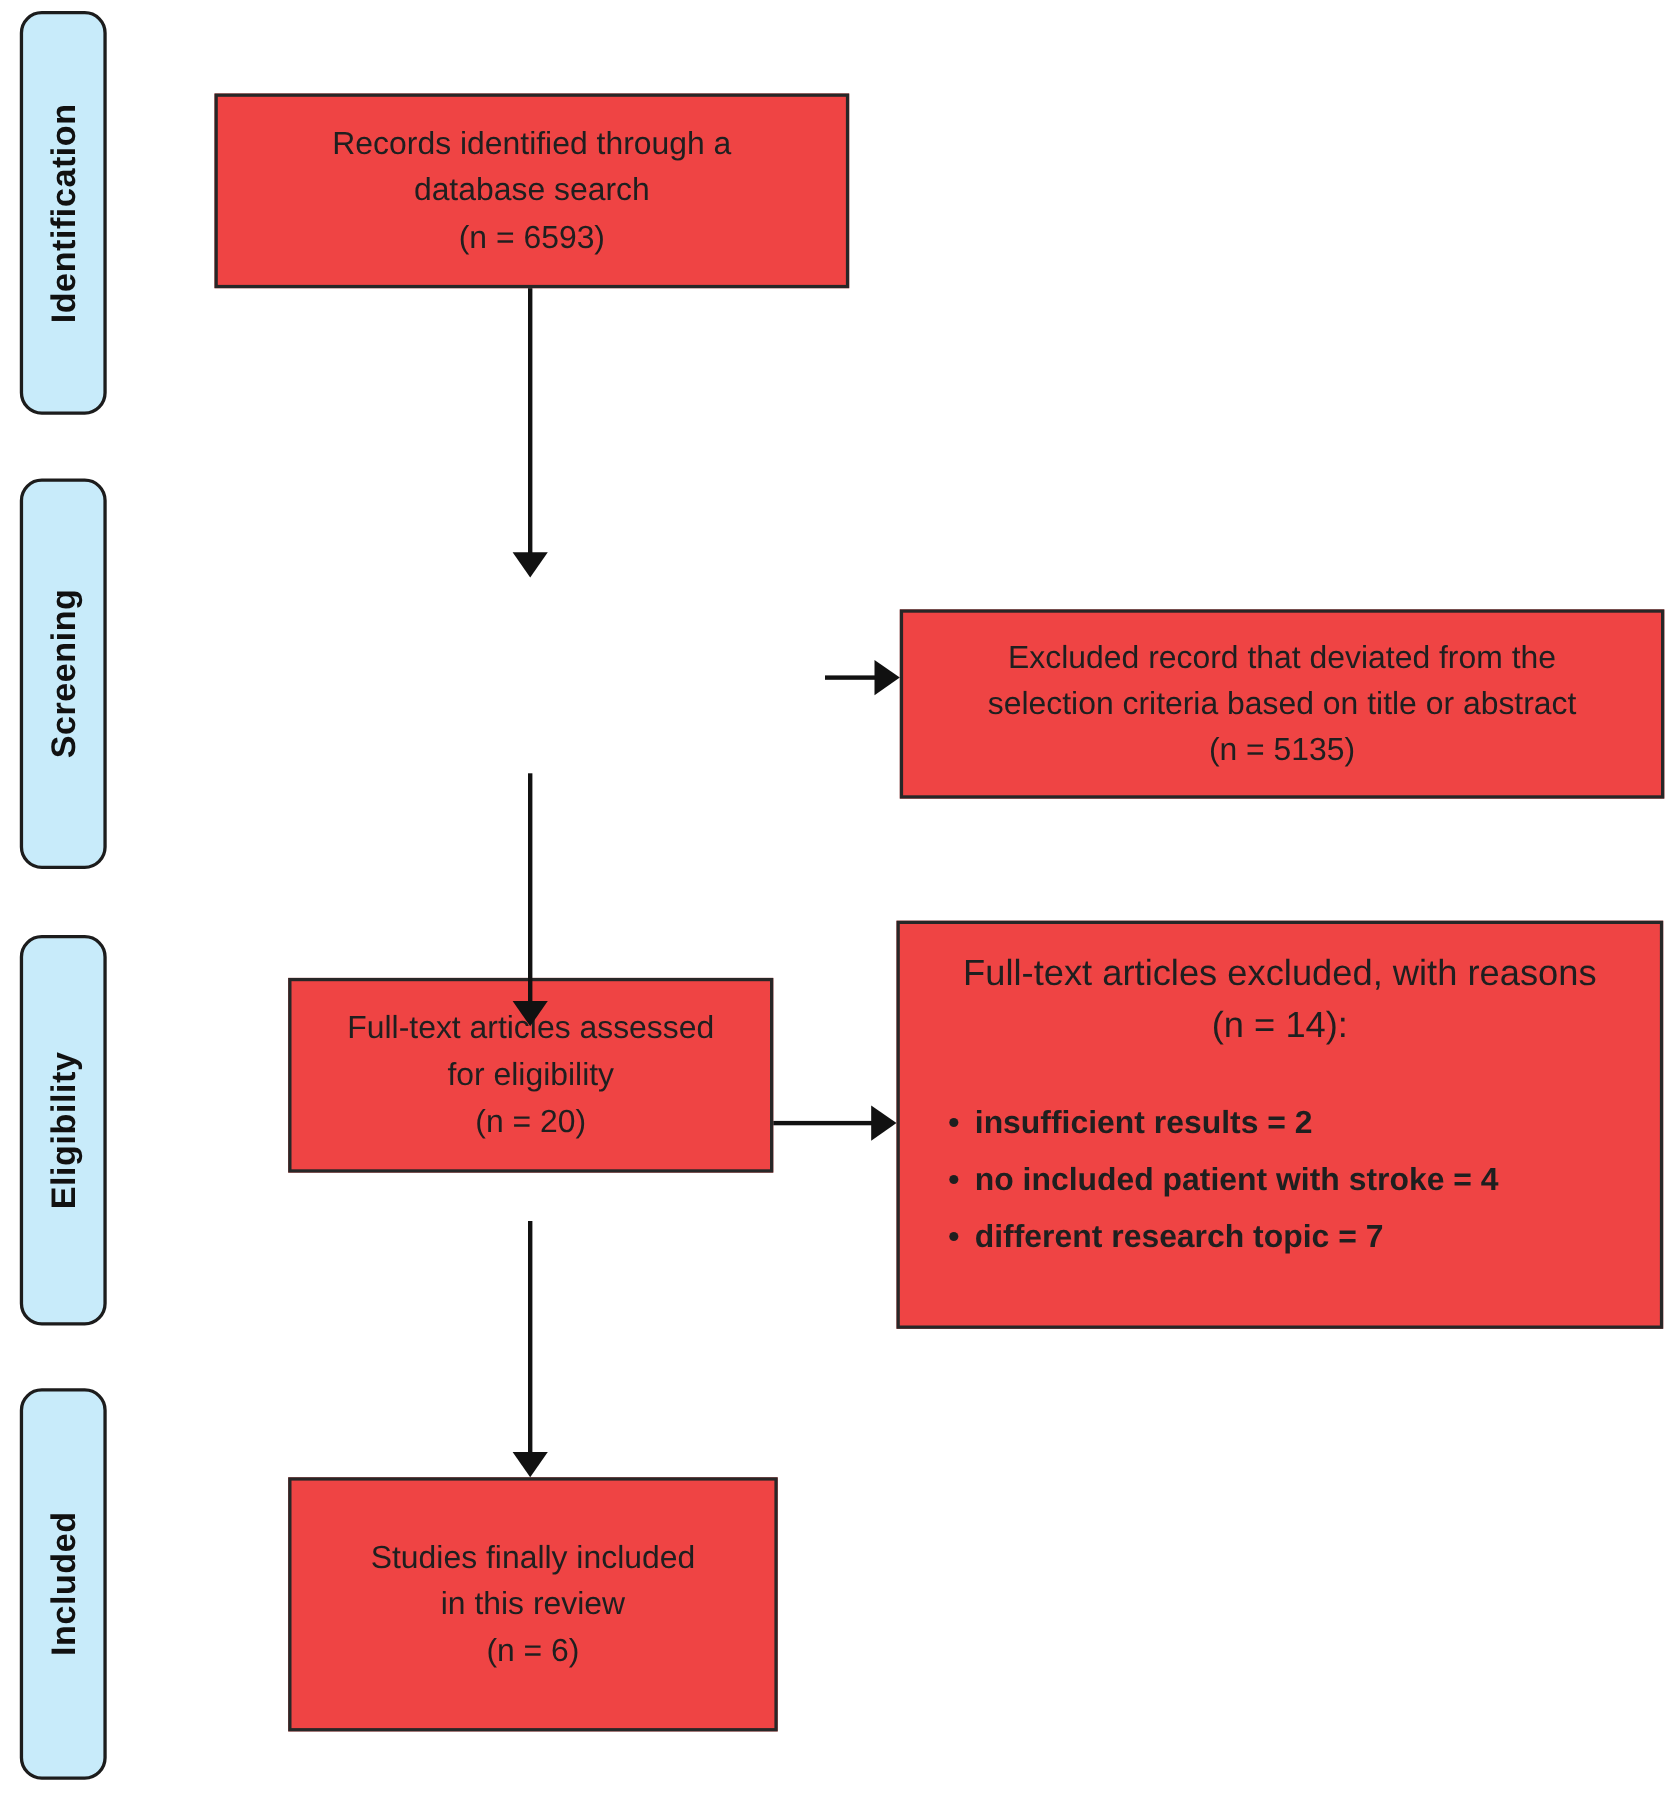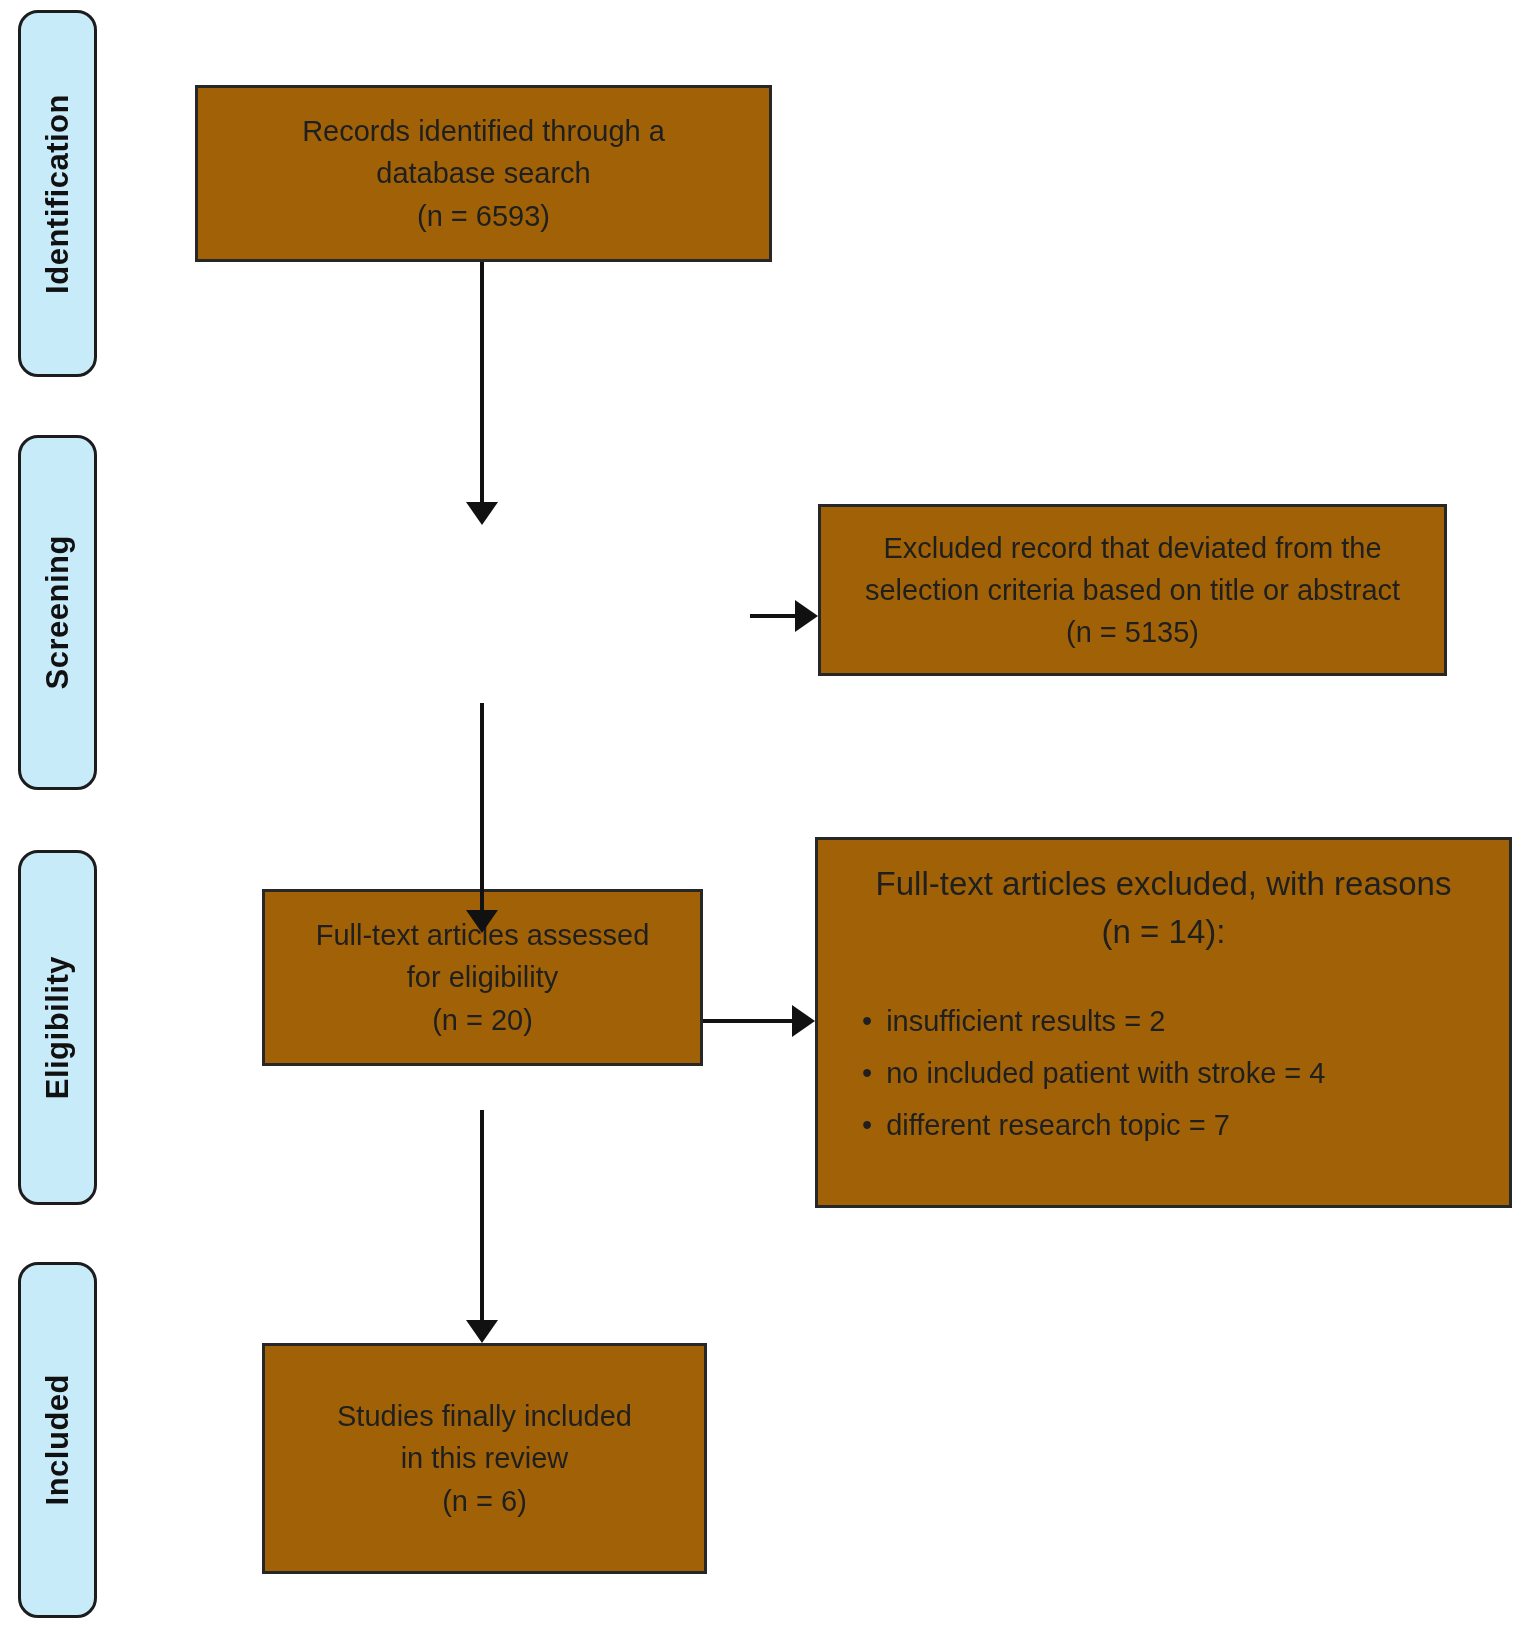--- a/index.html
+++ b/index.html
@@ -36,21 +36,21 @@
     font-weight: bold;
     font-size: 31px;
     letter-spacing: 0.5px;
     color: #111111;
     white-space: nowrap;
   }
 
   
   .box {
     position: absolute;
-    background: #a16207;
+    background: #ef4444;
     border: 3px solid #272727;
     box-sizing: border-box;
   }
   .box.center {
     display: flex;
     align-items: center;
     justify-content: center;
   }
   .boxtext {
     margin: 0;
@@ -68,20 +68,21 @@
     white-space: pre-line;
     color: #1f1f1f;
   }
   .reasons {
     list-style: none;
     margin: 44px 0 0 0;
     padding: 0 10px 0 44px;
     font-size: 29px;
     line-height: 1.45;
     color: #1f1f1f;
+    font-weight: bold;
   }
   .reasons li { margin-bottom: 10px; }
   .reasons li::before {
     content: "\2022";
     margin-right: 14px;
   }
 
   
   .varrow { position: absolute; width: 32px; }
   .varrow .vline {
@@ -142,21 +143,21 @@
     <span class="stage-text">Included</span>
   </div>
 
   <div class="box center" style="left:195px;top:85px;width:577px;height:177px">
     <p class="boxtext">Records identified through a
 database search
 (n = 6593)</p>
   </div>
 
 
-  <div class="box center" style="left:818px;top:504px;width:629px;height:172px">
+  <div class="box center" style="left:818px;top:554px;width:695px;height:172px">
     <p class="boxtext">Excluded record that deviated from the
 selection criteria based on title or abstract
 (n = 5135)</p>
   </div>
 
   <div class="box center" style="left:262px;top:889px;width:441px;height:177px">
     <p class="boxtext">Full-text articles assessed
 for eligibility
 (n = 20)</p>
   </div>

